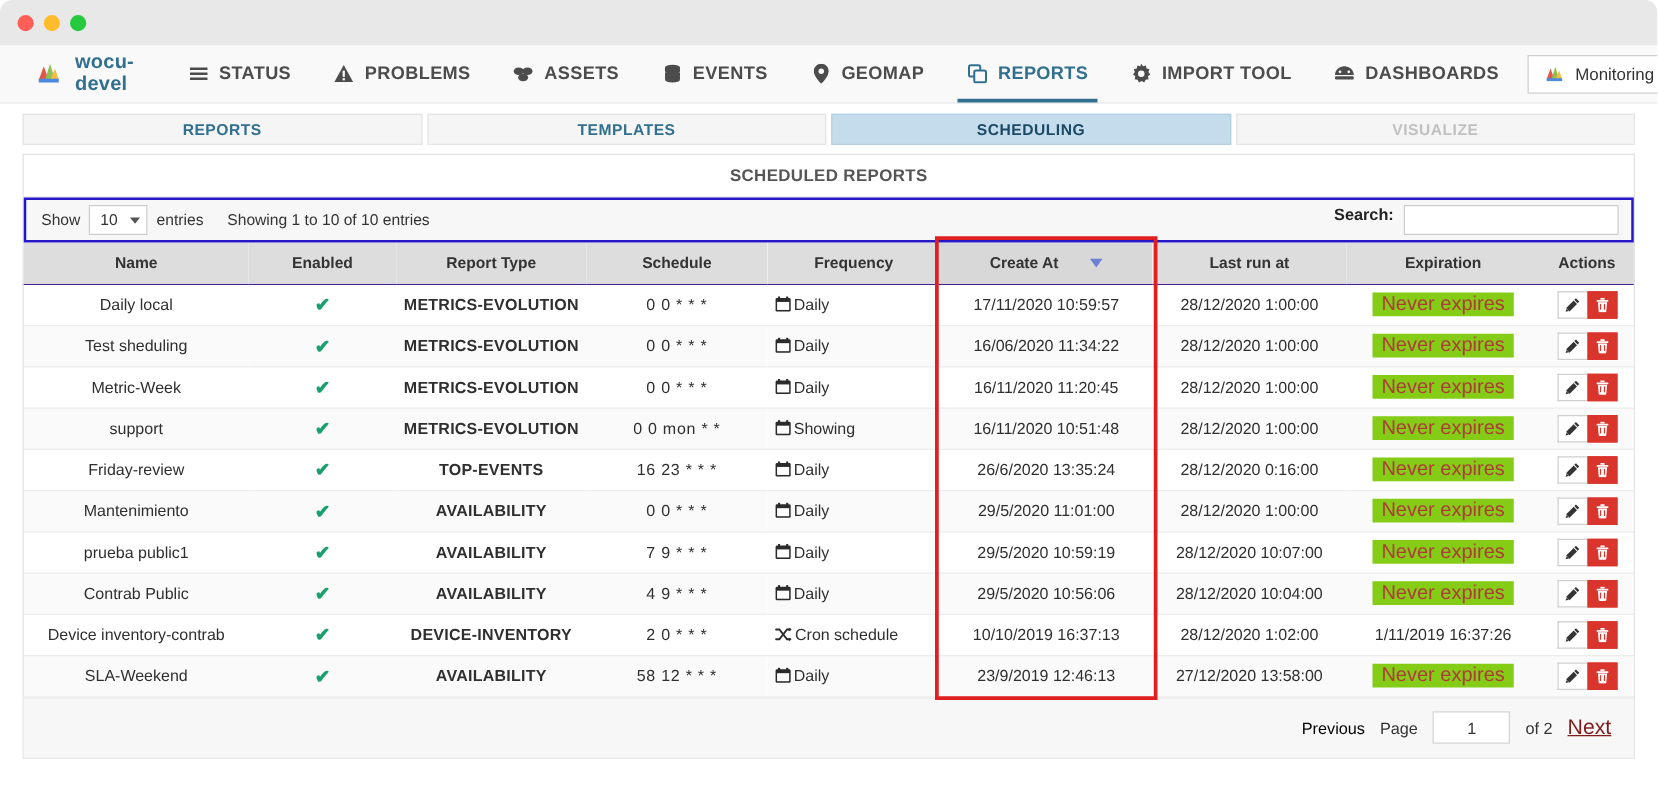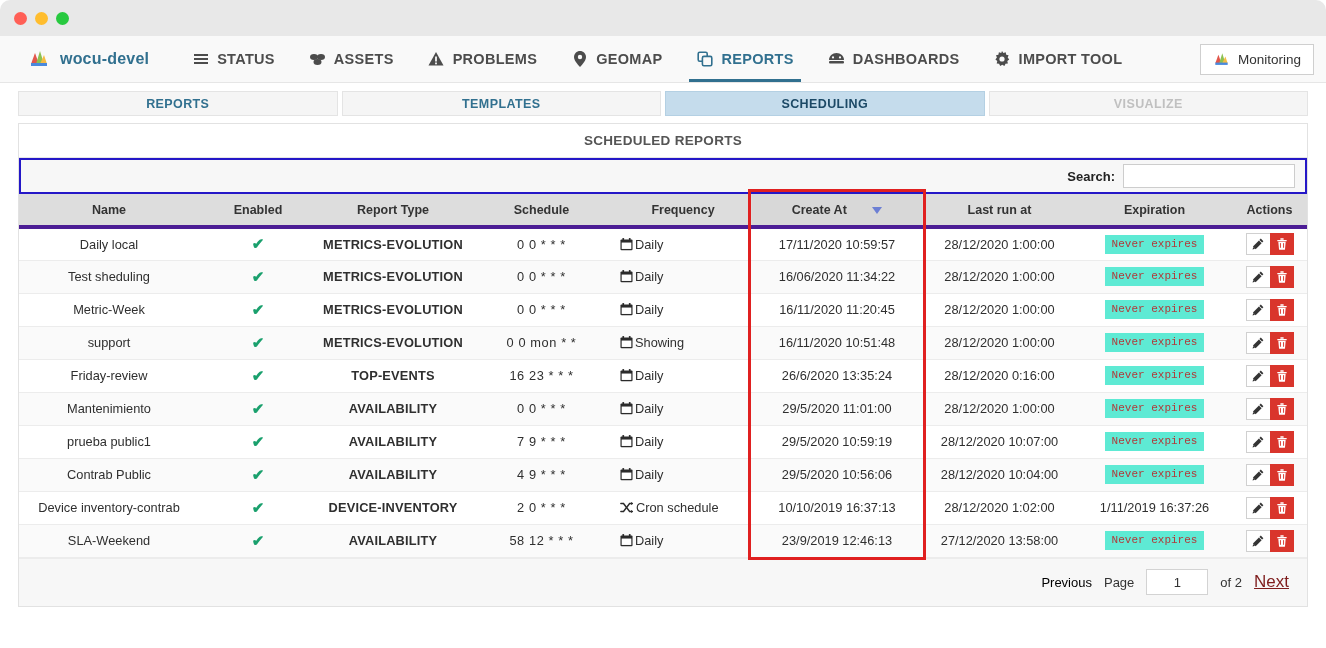--- a/index.html
+++ b/index.html
@@ -138,38 +138,38 @@
     cursor: pointer;
   }
   .show-select .caret {
     position: absolute; right: 5px; top: 50%;
     transform: translateY(-40%);
     border-left: 4px solid transparent;
     border-right: 4px solid transparent;
     border-top: 5px solid #555;
   }
   .entries-info { margin-left: 12px; font-size: 12.5px; color: #333; }
-  .ctl-right { margin-left: auto; display: flex; align-items: center; gap: 8px; }
+  .ctl-right { margin-left: auto; display: flex; align-items: flex-start; gap: 8px; }
   .ctl-right .lbl { font-size: 13px; color: #222; font-weight: 600; }
   .search-input {
     width: 172px; height: 24px;
     border: 1px solid #cdcdcd; background: #fff;
     font-size: 12.5px; color: #333;
     padding: 0 6px;
     font-family: "Liberation Sans", sans-serif;
   }
 
   
   table.dt { width: 100%; border-collapse: collapse; table-layout: fixed; }
   table.dt thead th {
     background: #dddddd;
     height: 33px;
     font-size: 12.5px; font-weight: 700; color: #333;
     text-align: center;
-    border-bottom: 4px solid #4c1d95;
+    border-bottom: 1px solid #4c1d95;
     position: relative;
     cursor: pointer;
   }
   table.dt thead th.sorted-col { background: #d8d8d8; }
   .sortcaret {
     display: inline-block;
     margin-left: 22px;
     border-left: 5px solid transparent;
     border-right: 5px solid transparent;
     border-top: 7px solid #6c7fd4;
@@ -186,24 +186,24 @@
   }
   table.dt tbody tr:nth-child(even) { background: #fafafa; }
   td.c-name { text-align: left; padding-left: 12px; }
   td.c-type { font-size: 10.5px; font-weight: 700; letter-spacing: .2px; color: #3a3a3a; }
   td.c-sched { text-align: left; padding-left: 42px; font-size: 12.5px; letter-spacing: .6px; }
   td.c-freq { text-align: left; padding-left: 18px; }
   .freq-wrap { display: flex; align-items: center; gap: 2px; }
   .check { color: #1aa06d; font-size: 15px; font-weight: 700; }
   .badge-never {
     display: inline-block;
-    background: #5eead4;
+    background: #84cc16;
     color: #b03a3a;
-    font-family: Liberation Mono, monospace;
-    font-size: 11px;
+    font-family: Liberation Sans, sans-serif;
+    font-size: 16px;
     padding: 2px 7px;
     line-height: 15px;
   }
   .act-wrap { display: inline-flex; }
   .act-edit {
     width: 24px; height: 22px;
     background: #fff; border: 1px solid #d0d0d0; border-right: none;
     display: inline-flex; align-items: center; justify-content: center;
     cursor: pointer;
   }
@@ -275,81 +275,95 @@
             <rect x="1" y="3" width="14" height="2"></rect>
               <rect x="1" y="7" width="14" height="2"></rect>
               <rect x="1" y="11" width="14" height="2"></rect>
           </svg>
         </span>
         <span>STATUS</span>
       </div>
 
       <div class="navitem">
         <span class="nvicon">
+          <svg width="16" height="16" viewBox="0 0 16 16" fill="currentColor">
+            <path d="M8 1 L15.5 14.5 L0.5 14.5 Z"></path>
+            <rect x="7.1" y="5.5" width="1.8" height="5" fill="#f9f9f9"></rect>
+            <rect x="7.1" y="11.5" width="1.8" height="1.8" fill="#f9f9f9"></rect>
+          </svg>
+        </span>
+        <span>PROBLEMS</span>
+      </div>
+
+      <div class="navitem">
+        <span class="nvicon">
           <svg width="17" height="16" viewBox="0 0 17 16" fill="currentColor">
             <ellipse cx="5" cy="6" rx="4" ry="3"></ellipse>
               <ellipse cx="12" cy="6" rx="4" ry="3"></ellipse>
               <ellipse cx="8.5" cy="11" rx="4" ry="3"></ellipse>
           </svg>
         </span>
         <span>ASSETS</span>
       </div>
 
       <div class="navitem">
         <span class="nvicon">
-          <svg width="16" height="16" viewBox="0 0 16 16" fill="currentColor">
-            <path d="M8 1 L15.5 14.5 L0.5 14.5 Z"></path>
-            <rect x="7.1" y="5.5" width="1.8" height="5" fill="#f9f9f9"></rect>
-            <rect x="7.1" y="11.5" width="1.8" height="1.8" fill="#f9f9f9"></rect>
+          <svg width="14" height="16" viewBox="0 0 14 16" fill="currentColor">
+            <ellipse cx="7" cy="3" rx="6" ry="2.2"></ellipse>
+            <rect x="1" y="3" width="12" height="3"></rect>
+              <ellipse cx="7" cy="6" rx="6" ry="2.2"></ellipse>
+            <rect x="1" y="7" width="12" height="3"></rect>
+              <ellipse cx="7" cy="10" rx="6" ry="2.2"></ellipse>
+            <rect x="1" y="10.5" width="12" height="2"></rect>
+              <ellipse cx="7" cy="12.8" rx="6" ry="2.2"></ellipse>
           </svg>
         </span>
-        <span>PROBLEMS</span>
-      </div>
-
+        <span>EVENTS</span>
+      </div>
 
       <div class="navitem">
         <span class="nvicon">
           <svg width="12" height="16" viewBox="0 0 12 16" fill="currentColor">
             <path d="M6 0 C2.7 0 0 2.7 0 6 c0 4.3 6 10 6 10 s6-5.7 6-10 c0-3.3-2.7-6-6-6 z"></path>
             <circle cx="6" cy="6" r="2.2" fill="#f9f9f9"></circle>
           </svg>
         </span>
         <span>GEOMAP</span>
       </div>
 
       <div class="navitem active">
         <span class="nvicon">
           <svg width="16" height="16" viewBox="0 0 16 16" fill="none" stroke="currentColor" stroke-width="1.6">
             <rect x="1.2" y="1.2" width="9" height="9" rx="1.5"></rect>
             <rect x="5.4" y="5.4" width="9.4" height="9.4" rx="1.5" fill="#f9f9f9"></rect>
           </svg>
         </span>
         <span>REPORTS</span>
+      </div>
+
+      <div class="navitem">
+        <span class="nvicon">
+          <svg width="16" height="16" viewBox="0 0 16 16" fill="currentColor">
+            <path d="M8 0 l1.4 2 2.3-.7 .5 2.4 2.4 .6 -.9 2.3 1.5 1.9 -1.9 1.5 .6 2.4 -2.4 .3 -1.1 2.2 -2.1-1.2 -2.1 1.2 -1.1-2.2 -2.4-.3 .6-2.4 -1.9-1.5 1.5-1.9 -.9-2.3 2.4-.6 .5-2.4 2.3 .7 z"></path>
+            <circle cx="8" cy="8" r="2.6" fill="#f9f9f9"></circle>
+          </svg>
+        </span>
+        <span>IMPORT TOOL</span>
       </div>
 
       <div class="navitem">
         <span class="nvicon">
           <svg width="17" height="16" viewBox="0 0 17 16" fill="currentColor">
             <path d="M8.5 2 C4.4 2 1 5.1 1 9 h15 C16 5.1 12.6 2 8.5 2 z"></path>
             <rect x="1" y="10" width="15" height="2.6" rx="1"></rect>
             <circle cx="5" cy="6.4" r="1.1" fill="#f9f9f9"></circle>
             <circle cx="12" cy="6.4" r="1.1" fill="#f9f9f9"></circle>
           </svg>
         </span>
         <span>DASHBOARDS</span>
-      </div>
-
-      <div class="navitem">
-        <span class="nvicon">
-          <svg width="16" height="16" viewBox="0 0 16 16" fill="currentColor">
-            <path d="M8 0 l1.4 2 2.3-.7 .5 2.4 2.4 .6 -.9 2.3 1.5 1.9 -1.9 1.5 .6 2.4 -2.4 .3 -1.1 2.2 -2.1-1.2 -2.1 1.2 -1.1-2.2 -2.4-.3 .6-2.4 -1.9-1.5 1.5-1.9 -.9-2.3 2.4-.6 .5-2.4 2.3 .7 z"></path>
-            <circle cx="8" cy="8" r="2.6" fill="#f9f9f9"></circle>
-          </svg>
-        </span>
-        <span>IMPORT TOOL</span>
       </div>
     </div>
 
     <div class="navright">
       <div class="btn-monitoring">
         <span>
           <svg width="17" height="17" viewBox="0 0 22 22">
             <polygon points="3,16 7,5 11,16" fill="#e2574c"></polygon>
             <polygon points="8,16 12,3 16,16" fill="#8cc152"></polygon>
             <polygon points="12,16 16,7 19,16" fill="#f6bb42"></polygon>
@@ -374,20 +388,29 @@
     </div>
     <div class="subtab disabled">
       <span>VISUALIZE</span>
     </div>
   </div>
 
   <div class="panel">
     <div class="panel-title">SCHEDULED REPORTS</div>
 
     <div class="controls">
+      <div class="ctl-left">
+        <span>Show</span>
+        <div class="show-select">
+          <span>10</span>
+          <span class="caret"></span>
+        </div>
+        <span>entries</span>
+        <span class="entries-info">Showing 1 to 10 of 10 entries</span>
+      </div>
       <div class="ctl-right">
         <span class="lbl">Search:</span>
         <input class="search-input" type="text" value="" style="">
       </div>
     </div>
 
     <div style="position:relative;">
       <table class="dt">
         <colgroup>
           <col style="width:180px">

